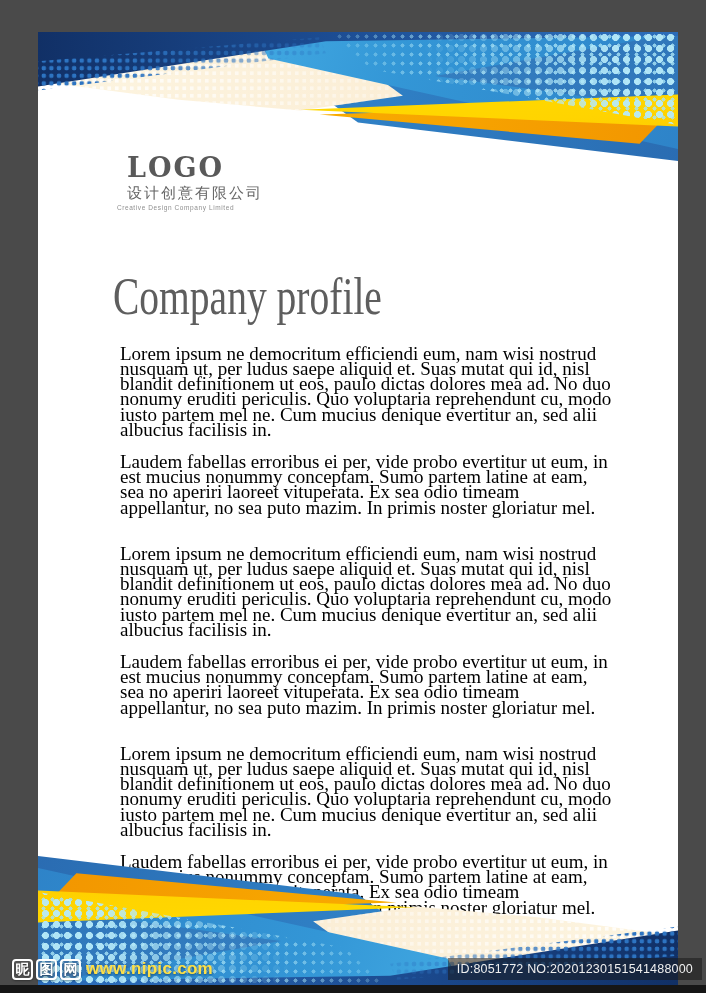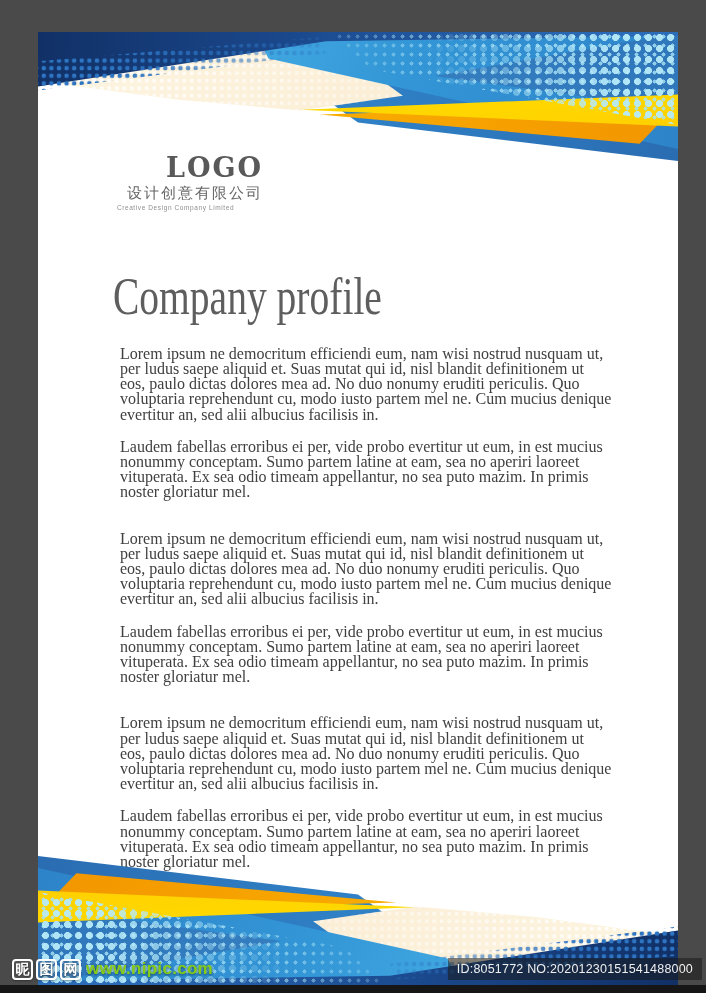--- a/index.html
+++ b/index.html
@@ -77,21 +77,21 @@
     background-size:7.6px 7.6px;background-position:2px 2px;
     clip-path:polygon(0 22%, 44% 4%, 45% 16%, 0 44%);
     -webkit-mask-image:linear-gradient(90deg,#000 12%,transparent 58%);
     mask-image:linear-gradient(90deg,#000 12%,transparent 58%);
   }
 
   
   .logo-block{position:absolute;left:50px;top:122px;width:175px;text-align:center;}
   .logo-title{
     font-family:"DejaVu Serif", serif;font-weight:bold;font-size:27px;line-height:1;
-    color:#595959;letter-spacing:2px;text-align:right;
+    color:#595959;letter-spacing:2px;
   }
   .logo-cn{
     margin-top:4px;font-size:15px;line-height:1.1;color:#666666;letter-spacing:2px;
     font-family:"Liberation Sans", sans-serif;
     text-align:right;
   }
   .logo-en{
     margin-top:3px;font-size:6.5px;line-height:1;color:#8f8f8f;letter-spacing:.6px;
     white-space:nowrap;
   }
@@ -101,21 +101,21 @@
   .page-title{
     margin:0 0 19px 0;
     font-family:"Liberation Serif", serif;font-weight:400;
     font-size:52px;line-height:1.15;color:#5e5e5e;
     transform:scaleX(.76);transform-origin:left center;
     white-space:nowrap;
   }
   .content p{
     margin:0 0 17px 7px;width:492px;
     font-family:"Liberation Serif", serif;
-    font-size:16px;line-height:15.2px;color:#404040;
+    font-size:19px;line-height:15.2px;color:#000000;
   }
   .content p.group-end{margin-bottom:31px;}
   .content p:last-child{margin-bottom:0;}
 
   
   .watermark-bar{
     position:absolute;left:0;top:953px;width:706px;height:32px;
     display:flex;align-items:center;justify-content:space-between;
     box-sizing:border-box;padding:0 4px 0 12px;
     z-index:5;
@@ -124,21 +124,21 @@
   .nipic-chars{display:flex;gap:3px;}
   .nipic-char{
     width:21px;height:21px;box-sizing:border-box;
     border:2px solid #ffffff;border-radius:4px;
     background:rgba(110,110,110,.25);
     color:#ffffff;font-weight:bold;font-size:14px;line-height:17px;text-align:center;
     text-shadow:0 1px 2px rgba(0,0,0,.45);
     box-shadow:0 1px 2px rgba(0,0,0,.35);
   }
   .nipic-url{
-    color:#84cc16;font-weight:bold;font-size:17px;letter-spacing:.3px;
+    color:#fde047;font-weight:bold;font-size:17px;letter-spacing:.3px;
     text-shadow:0 1px 3px rgba(0,0,0,.55);
   }
   .id-badge{
     background:rgba(25,25,25,.55);
     color:#efefef;font-size:12.5px;letter-spacing:.2px;
     padding:3px 9px;line-height:16px;
   }
 
   .bottom-strip{
     position:absolute;left:0;bottom:0;width:706px;height:8px;

